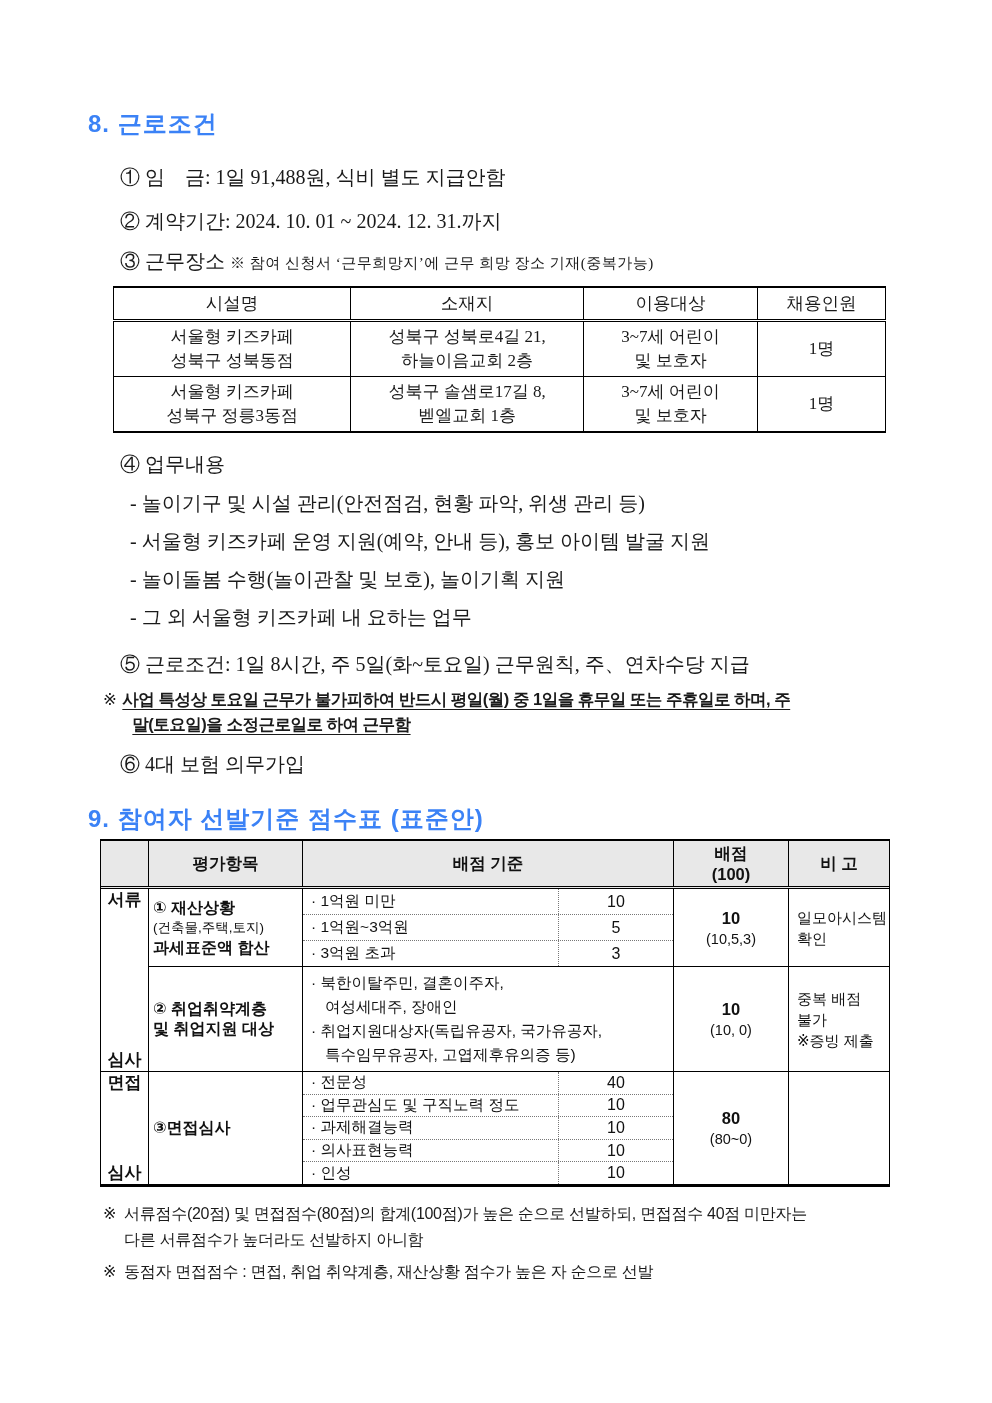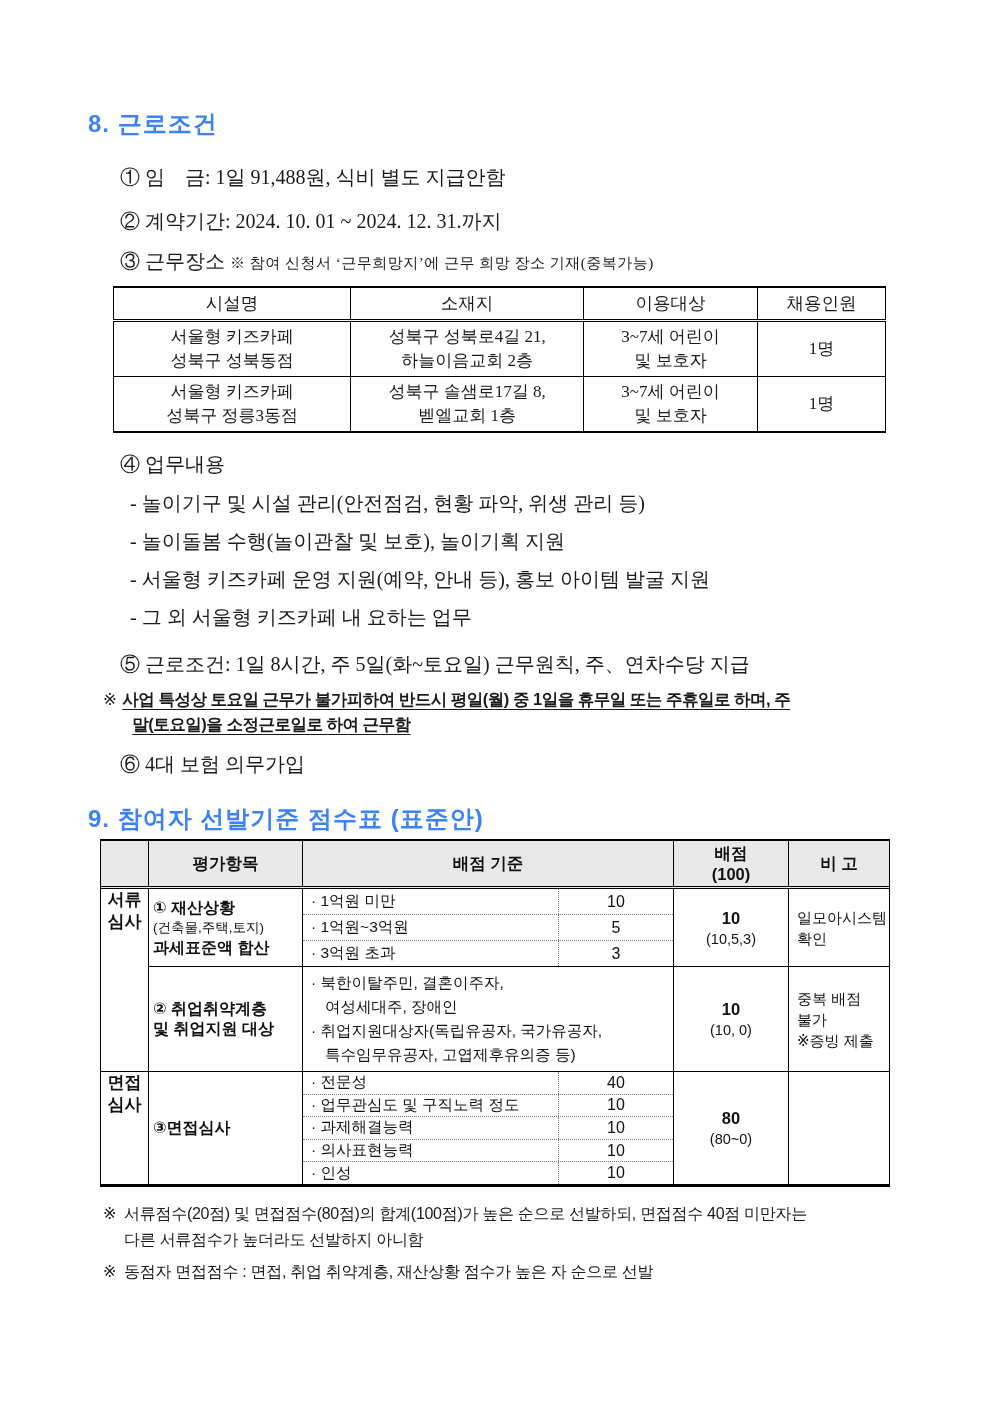--- a/index.html
+++ b/index.html
@@ -74,21 +74,21 @@
     display:flex; flex-direction:column; align-items:center; justify-content:center;
     line-height:21px;
   }
   .t2-header > div:last-child { border-right:none; }
   .hc0 { width:48px; } .hc1 { width:154px; } .hc2 { width:371px; } .hc3 { width:115px; } .hc4 { width:102px; flex:1; }
 
   .t2-group { display:flex; border-bottom:1px solid #000; }
   .t2-group:last-child { border-bottom:none; }
   .t2-cat {
     width:48px; border-right:1px solid #000; flex-shrink:0;
-    display:flex; flex-direction:column; align-items:center; justify-content:flex-start;
+    display:flex; flex-direction:column; align-items:center; justify-content:space-between;
     font-weight:bold; font-size:17px; line-height:22px;
   }
   .t2-grouprows { flex:1; }
   .t2-row { display:flex; border-bottom:1px solid #000; }
   .t2-row:last-child { border-bottom:none; }
   .t2-item {
     width:154px; border-right:1px solid #000; flex-shrink:0;
     display:flex; flex-direction:column; justify-content:center;
     padding-left:4px; line-height:20px;
   }
@@ -175,22 +175,22 @@
             <div>3~7세 어린이</div>
             <div>및 보호자</div>
           </td>
           <td>1명</td>
         </tr>
       </tbody>
     </table>
 
     <div class="item item4">④ 업무내용</div>
     <div class="bullet">- 놀이기구 및 시설 관리(안전점검, 현황 파악, 위생 관리 등)</div>
+    <div class="bullet">- 서울형 키즈카페 운영 지원(예약, 안내 등), 홍보 아이템 발굴 지원</div>
     <div class="bullet">- 놀이돌봄 수행(놀이관찰 및 보호), 놀이기획 지원</div>
-    <div class="bullet">- 서울형 키즈카페 운영 지원(예약, 안내 등), 홍보 아이템 발굴 지원</div>
     <div class="bullet">- 그 외 서울형 키즈카페 내 요하는 업무</div>
 
     <div class="item item5">⑤ 근로조건: 1일 8시간, 주 5일(화~토요일) 근무원칙, 주、연차수당 지급</div>
 
     <div class="sat-note">
       <span class="marker">※</span>
       <div>
         <div class="u">사업 특성상 토요일 근무가 불가피하여 반드시 평일(월) 중 1일을 휴무일 또는 주휴일로 하며, 주</div>
         <div class="u l2">말(토요일)을 소정근로일로 하여 근무함</div>
       </div>

